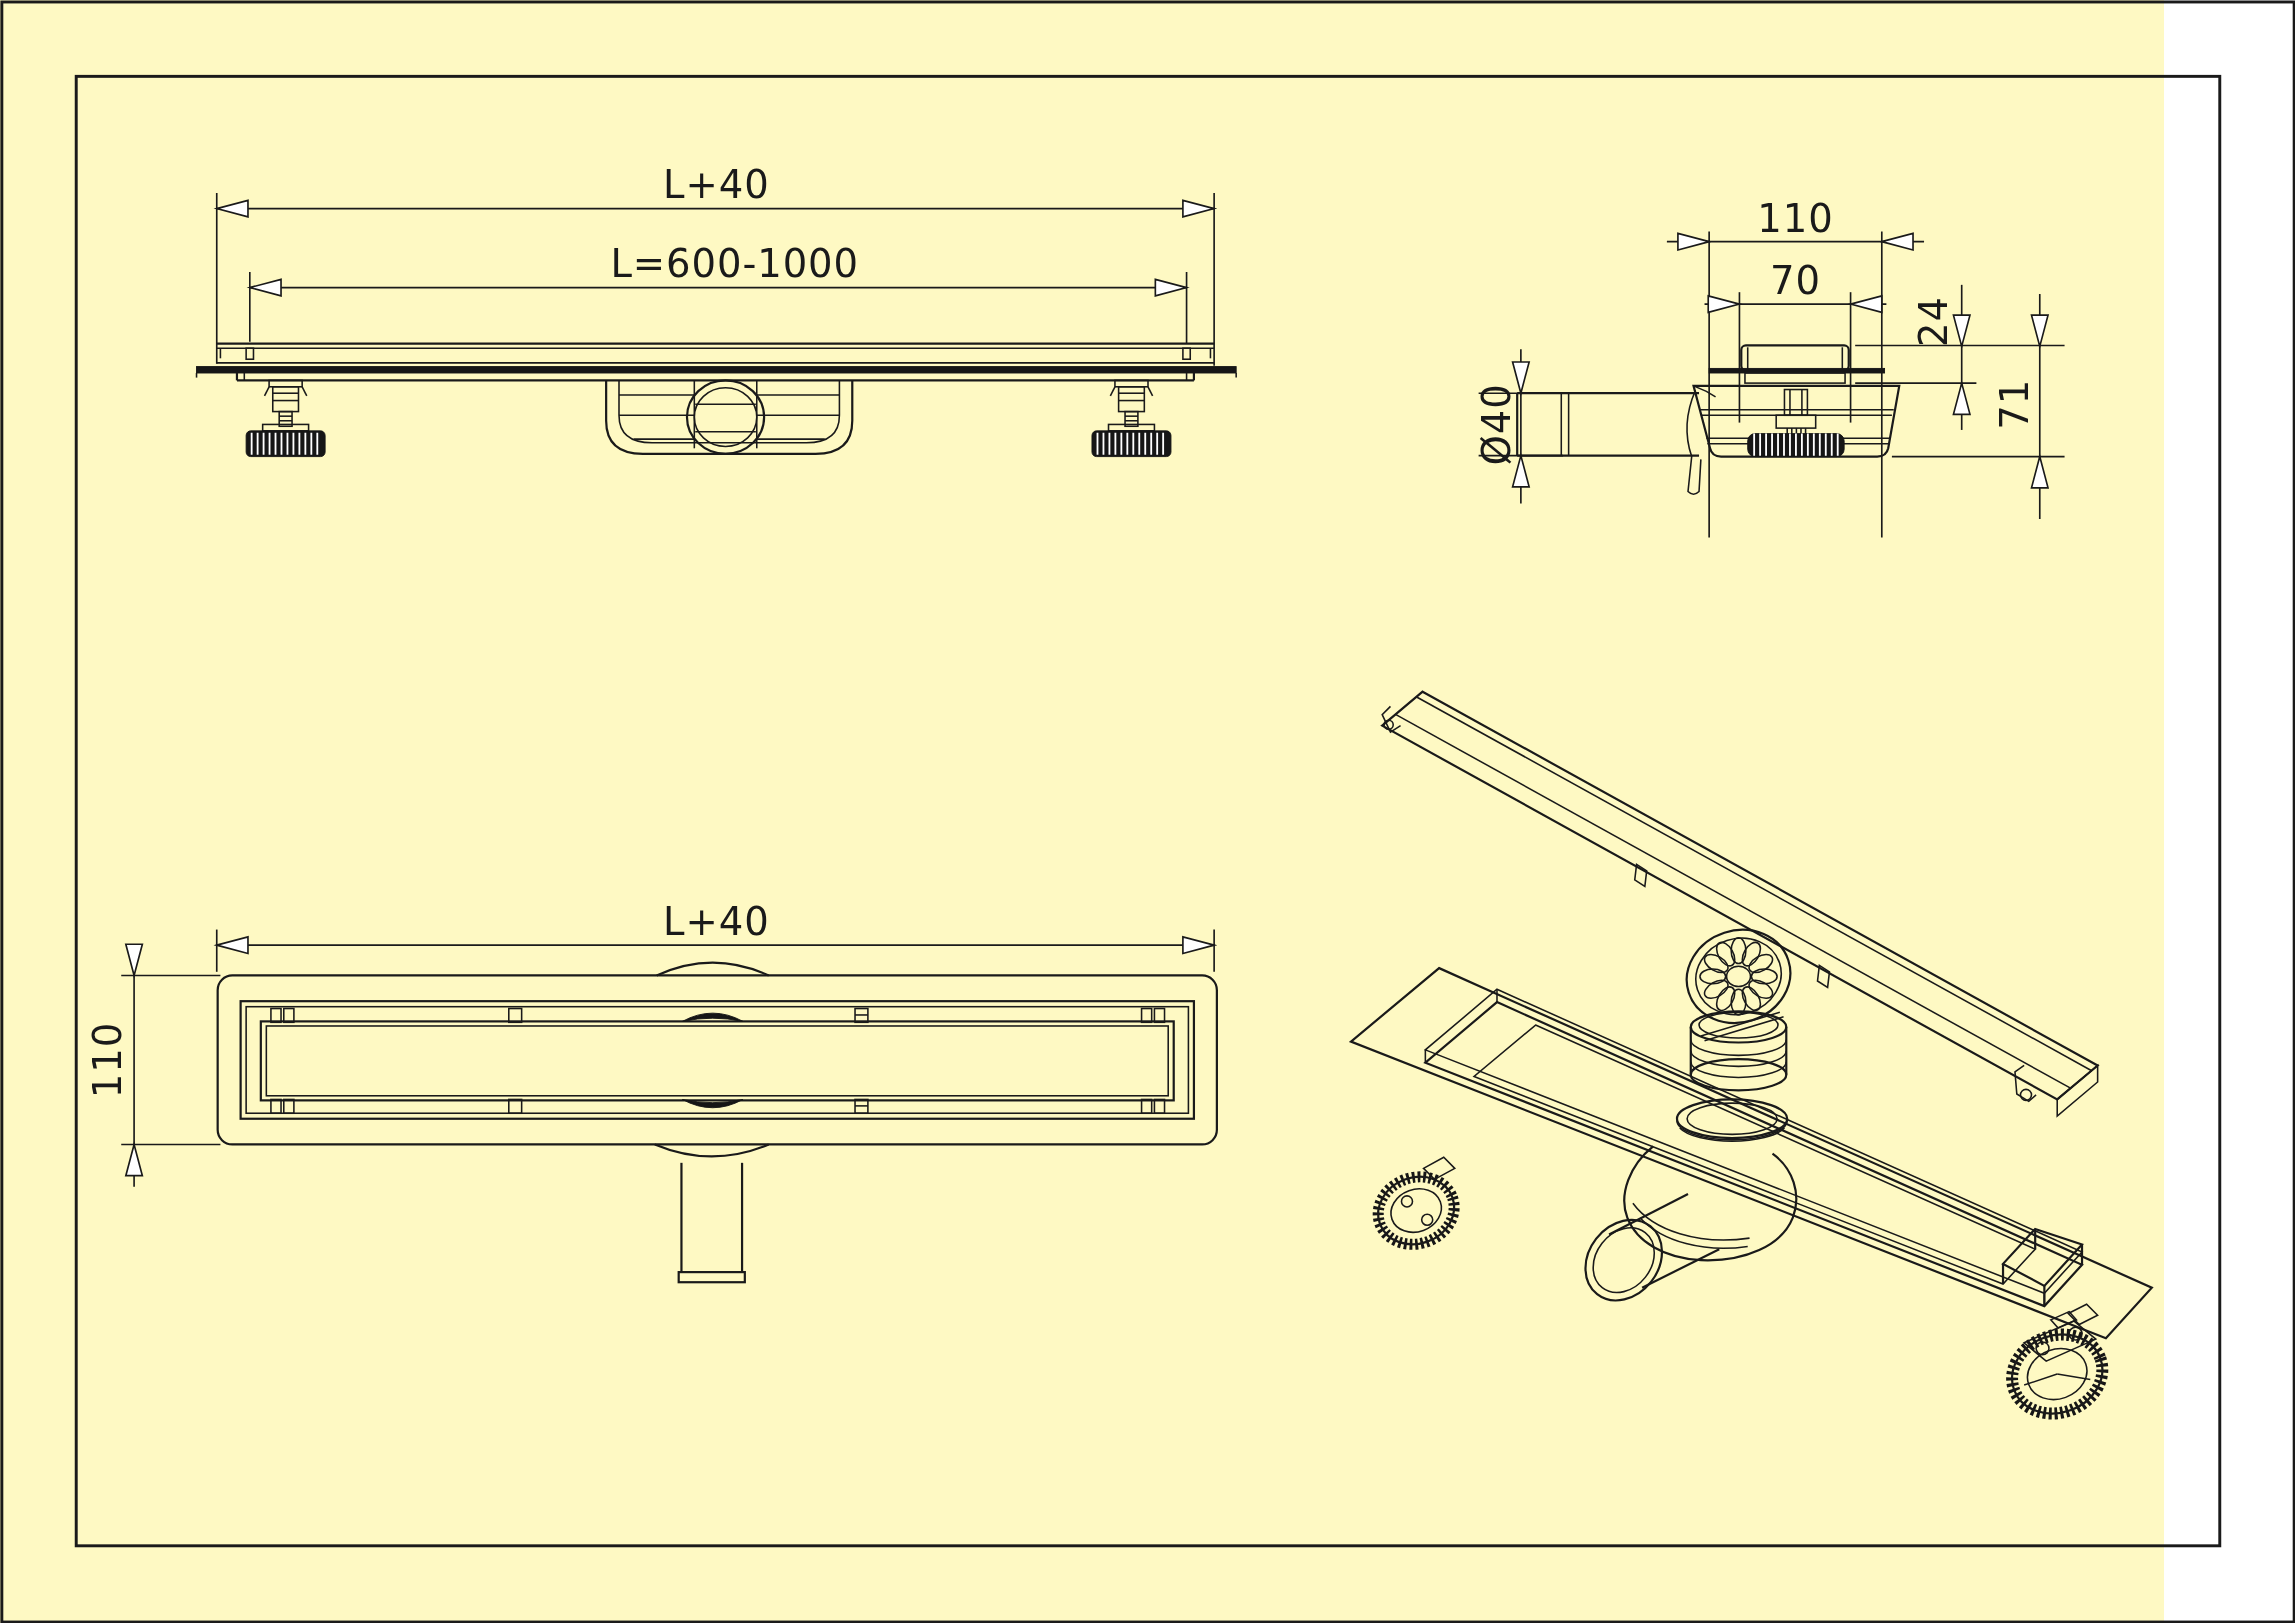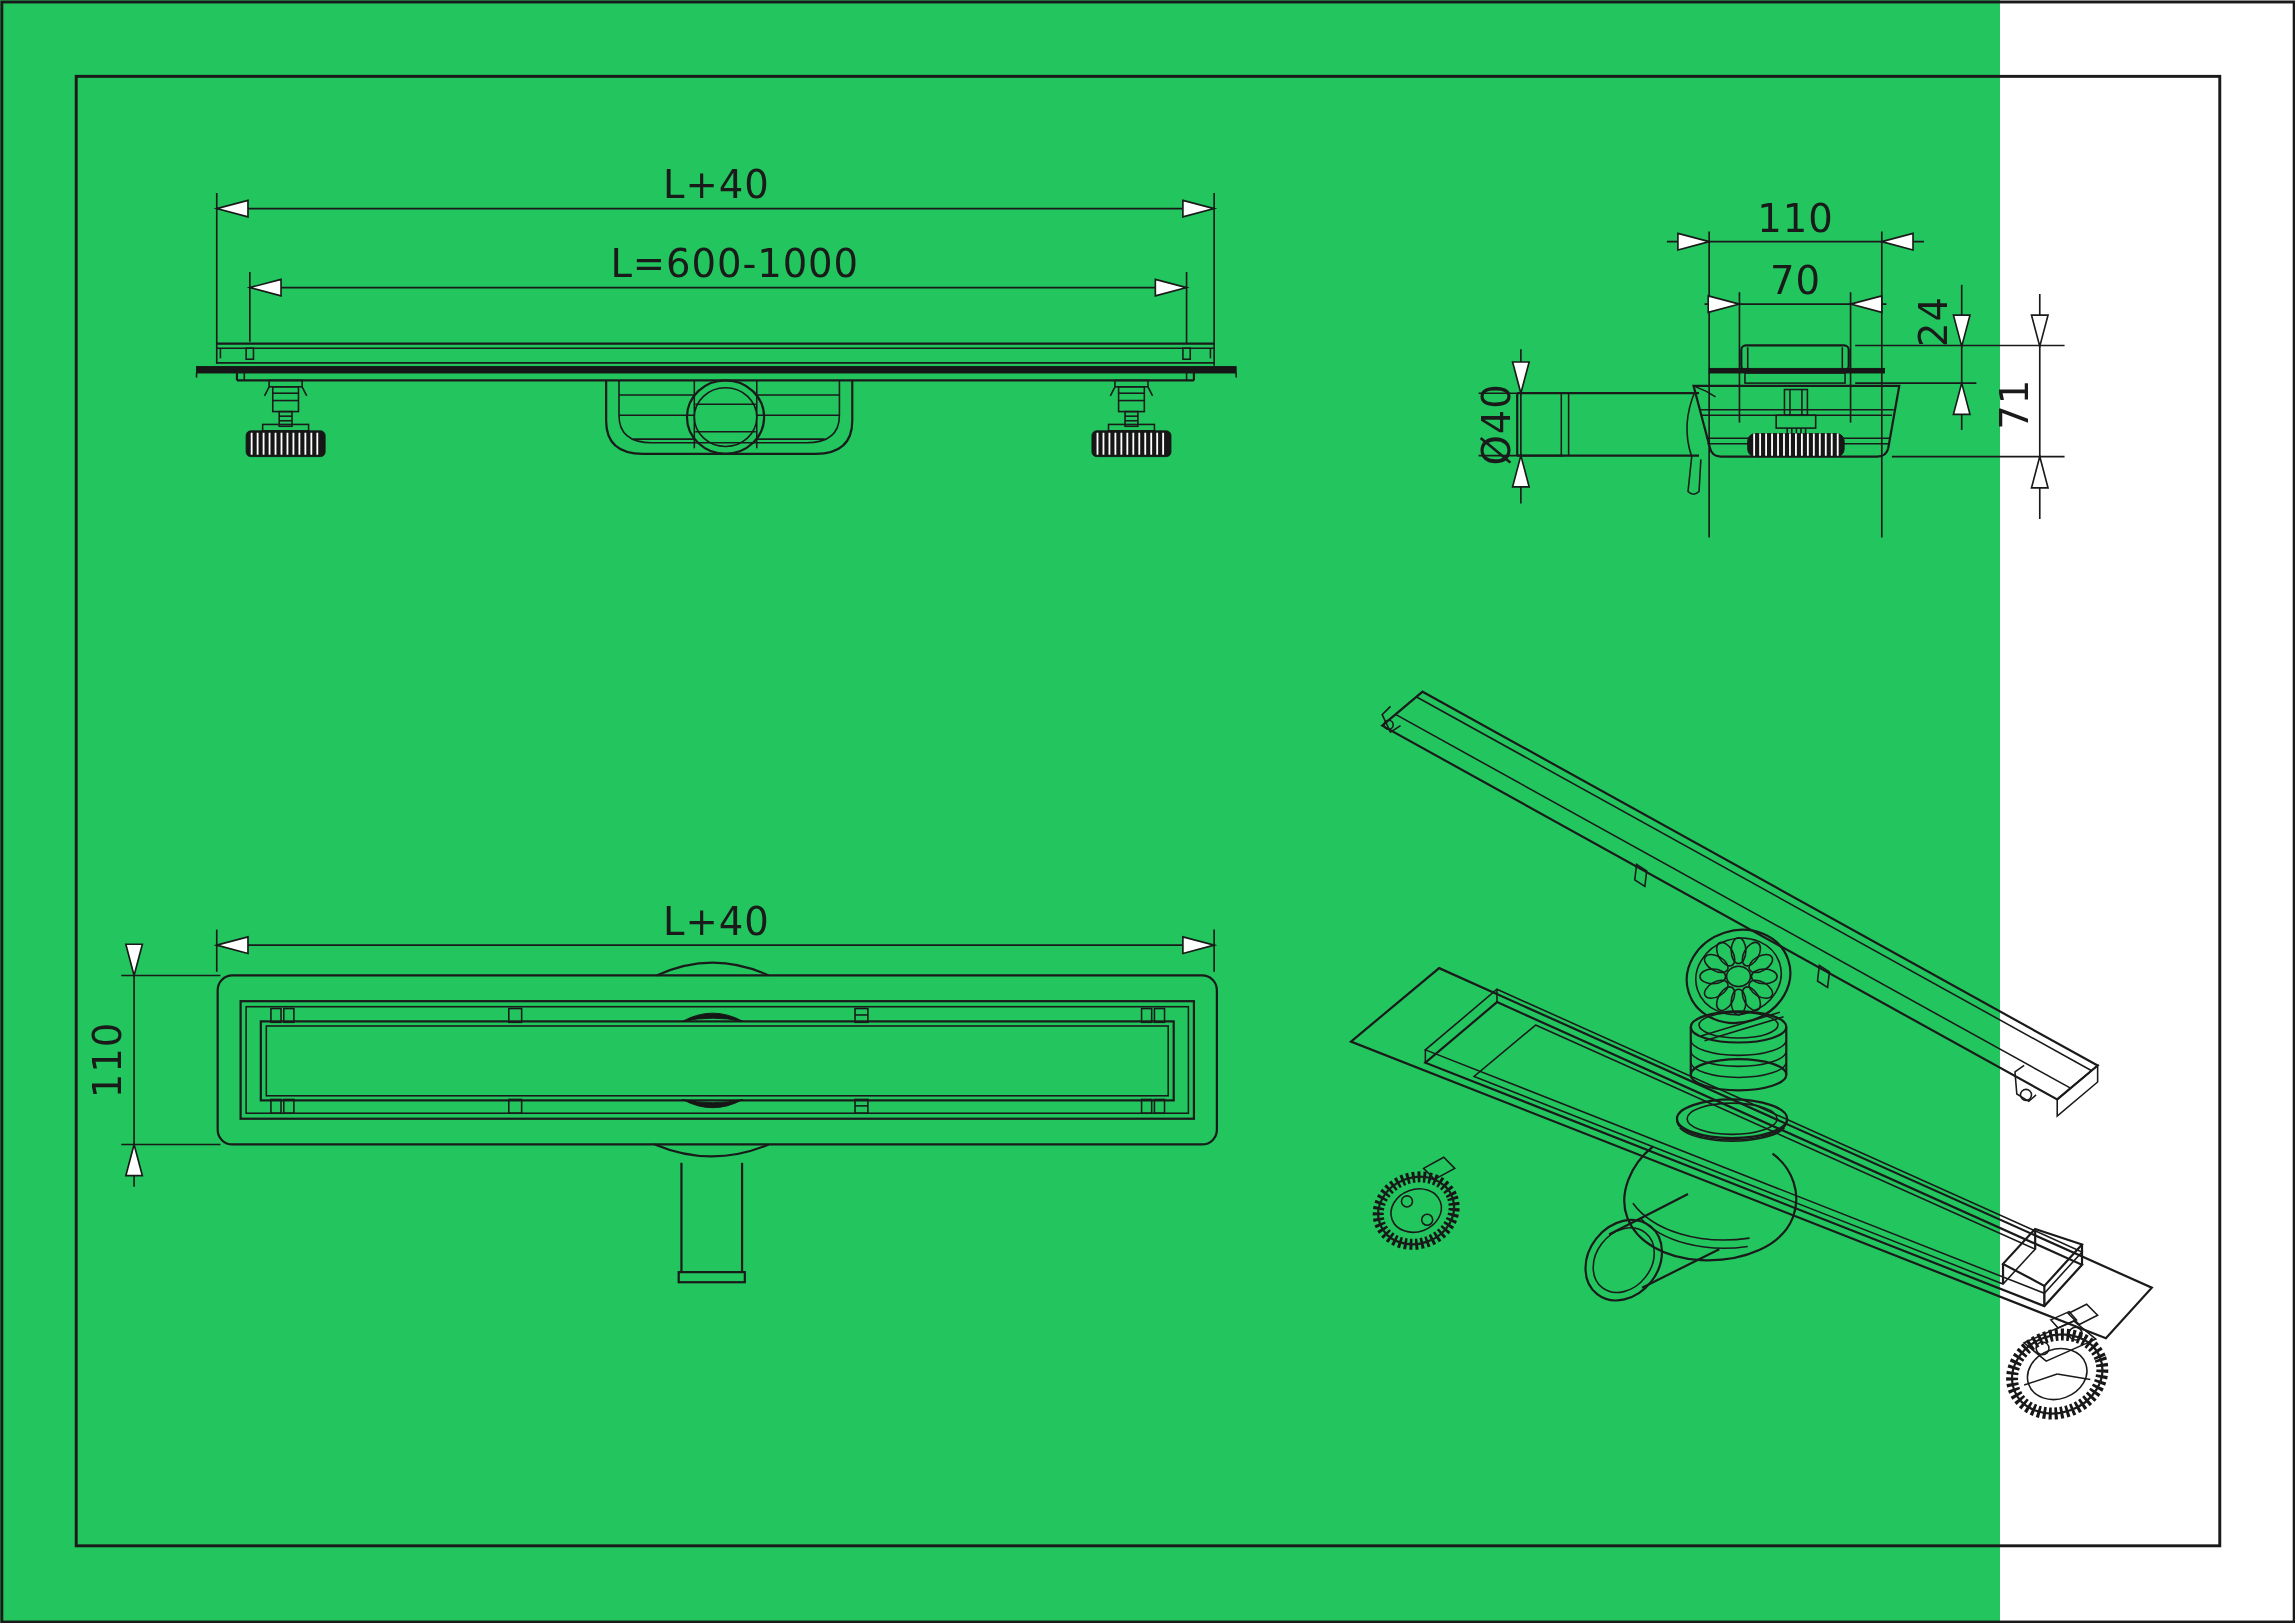--- a/index.html
+++ b/index.html
@@ -1,16 +1,16 @@
 <!DOCTYPE html>
 <html style="font-size:14.7px"><head>
 <meta charset="utf-8">
 <style>
   html,body{margin:0;padding:0;background:#ffffff;}
-  .sheet{width:2000px;height:1624px;position:relative;background:#22c55e;}
+  .sheet{width:2164px;height:1624px;position:relative;background:#fef9c3;}
   svg{display:block;}
   svg text{font-family:"DejaVu Sans","Liberation Sans",sans-serif;font-size:42px;fill:#1a1a1a;letter-spacing:1px;}
   .ln{stroke:#1a1a1a;stroke-width:2.4;fill:none;stroke-linecap:butt;}
   .ln-thick{stroke:#1a1a1a;stroke-width:3.2;fill:none;}
   .ln-thin{stroke:#1a1a1a;stroke-width:1.7;fill:none;}
   .dimln{stroke:#1a1a1a;stroke-width:1.8;fill:none;}
   .arrow{stroke:#1a1a1a;stroke-width:1.8;fill:#ffffff;}
   .solid{fill:#161616;stroke:#161616;}
   .knurl-stripe{stroke:#ffffff;stroke-width:24;stroke-dasharray:2 4.5;fill:none;}
   .knurl-ring{stroke:#161616;fill:none;}

